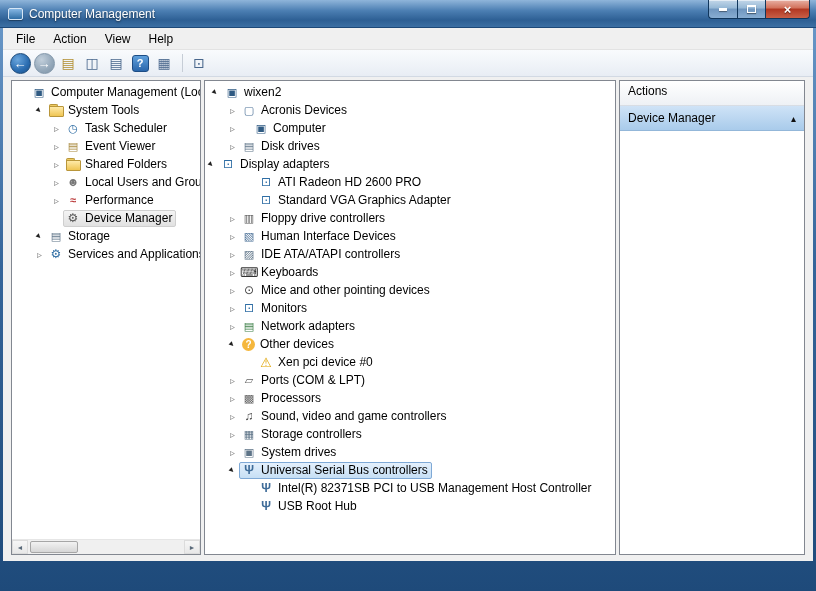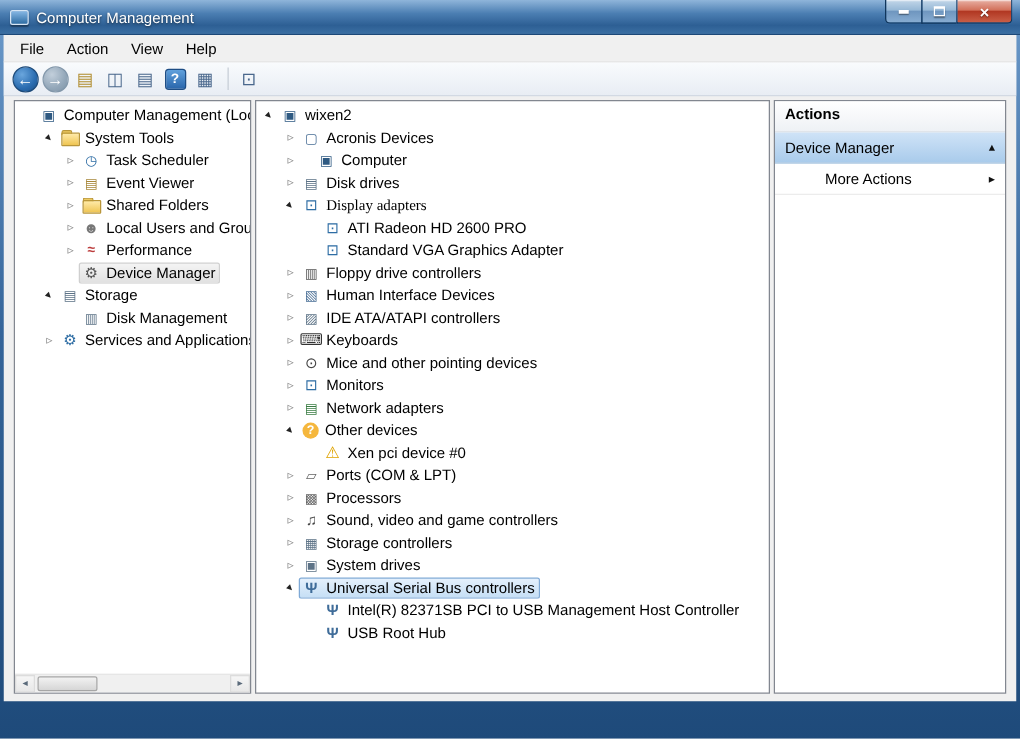--- a/index.html
+++ b/index.html
@@ -112,21 +112,21 @@
   
   .hscroll { position:absolute; left:0; right:0; bottom:0; height:15px; background:#f0f0f0;
     border-top:1px solid #e6e6e6; display:flex; align-items:stretch; }
   .sbtn { width:16px; display:flex; align-items:center; justify-content:center; font-size:7px; color:#5a6a7a;
     background:linear-gradient(#f6f6f6,#e8e8e8); border:1px solid #dcdcdc; }
   .strack { flex:1; position:relative; }
   .sthumb { position:absolute; left:2px; top:1px; bottom:1px; width:48px; border-radius:2px;
     background:linear-gradient(180deg,#f2f2f2,#d6d6d6); border:1px solid #a6a6a6; }
 
   
-  .actions-header { height:25px; line-height:20px; font-weight:bold; padding-left:8px; flex:none;
+  .actions-header { height:25px; line-height:20px; font-weight:normal; padding-left:8px; flex:none;
     background:linear-gradient(#ffffff,#eef1f5); border-bottom:1px solid #d8dde4; }
   .action-primary { height:25px; flex:none; display:flex; align-items:center; padding:0 8px;
     background:linear-gradient(#cfe3f7,#a9cbeb); border-bottom:1px solid #93b7d9; }
   .action-primary .alabel { flex:1; }
   .action-more { height:25px; flex:none; display:flex; align-items:center; padding:0 8px 0 40px;
     background:#fff; border-bottom:1px solid #ececec; }
   .action-more .alabel { flex:1; }
   .acaret { font-size:10px; color:#111; }
 </style>
 </head>
@@ -247,27 +247,20 @@
                 <span class="tlabel">Device Manager</span>
               </span>
             </div>
             <div class="trow" style="padding-left: 21px;">
               <span class="expander open"></span>
               <span class="tsel">
                 <span class="ic ic-drive"></span>
                 <span class="tlabel">Storage</span>
               </span>
             </div>
-            <div class="trow" style="padding-left: 38px;">
-              <span class="expander none"></span>
-              <span class="tsel">
-                <span class="ic ic-disk"></span>
-                <span class="tlabel">Disk Management</span>
-              </span>
-            </div>
             <div class="trow" style="padding-left: 21px;">
               <span class="expander closed"></span>
               <span class="tsel">
                 <span class="ic ic-services"></span>
                 <span class="tlabel">Services and Applications</span>
               </span>
             </div>
           </div>
         <div class="hscroll">
           <div class="sbtn">◄</div>
@@ -301,21 +294,21 @@
                 <span class="tlabel">Computer</span>
               </span>
             </div>
             <div class="trow" style="padding-left: 21px;">
               <span class="expander closed"></span>
               <span class="tsel">
                 <span class="ic ic-drive"></span>
                 <span class="tlabel">Disk drives</span>
               </span>
             </div>
-            <div class="trow" style="padding-left: 21px; font-family: Liberation Serif, serif;">
+            <div class="trow" style="">
               <span class="expander open"></span>
               <span class="tsel">
                 <span class="ic ic-display"></span>
                 <span class="tlabel">Display adapters</span>
               </span>
             </div>
             <div class="trow" style="padding-left: 38px;">
               <span class="expander none"></span>
               <span class="tsel">
                 <span class="ic ic-display"></span>
@@ -450,22 +443,18 @@
             </div>
           </div>
       </div>
 
       <div class="pane pane-actions">
         <div class="actions-header">Actions</div>
         <div class="action-primary">
           <span class="alabel">Device Manager</span>
           <span class="acaret">▴</span>
         </div>
-        <div class="action-more">
-          <span class="alabel">More Actions</span>
-          <span class="acaret">▸</span>
-        </div>
       </div>
 
     </div>
   </div>
 
 </div>
 
 </body></html>

